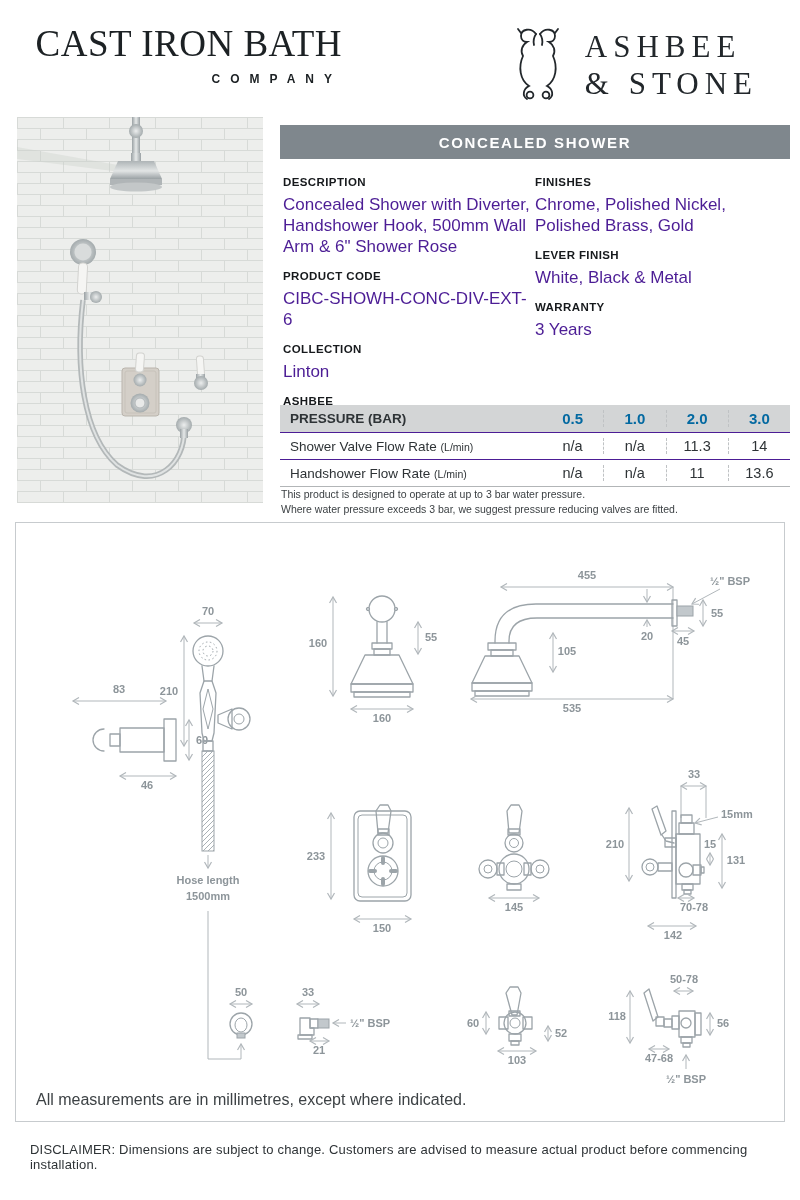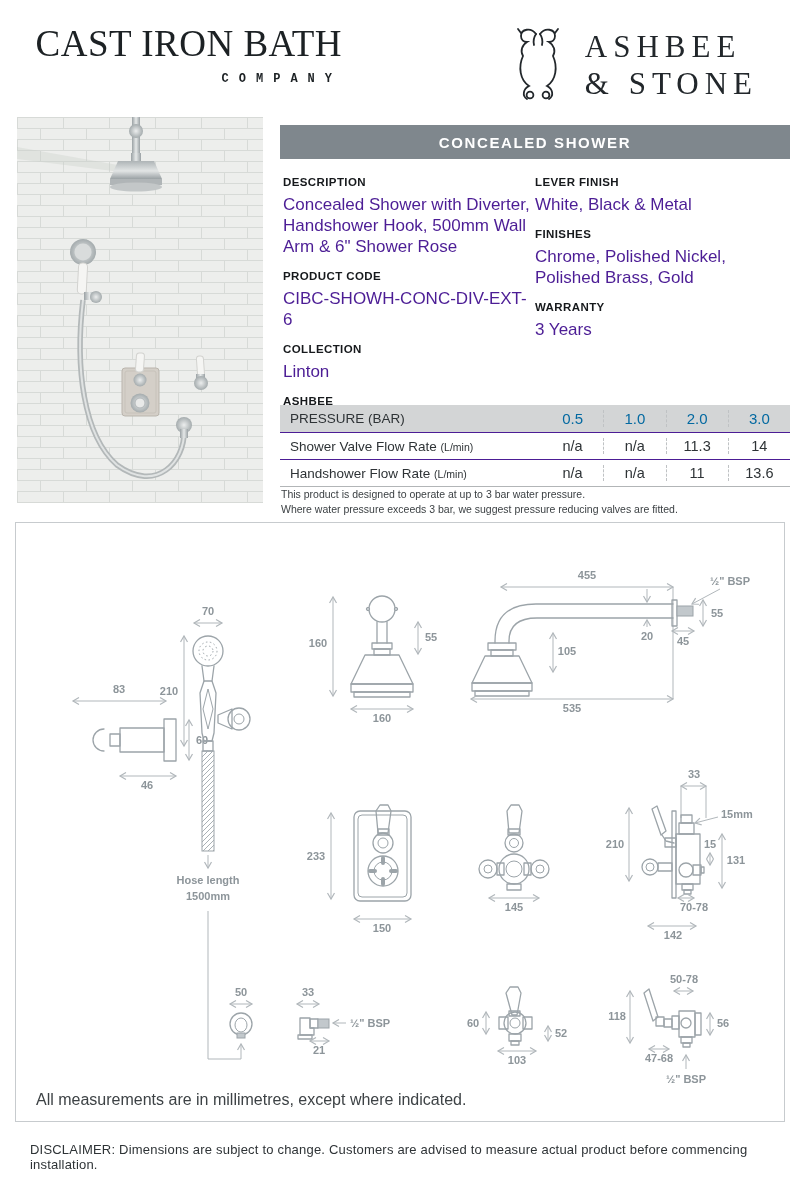--- a/index.html
+++ b/index.html
@@ -2,21 +2,21 @@
 <html><head>
 <meta charset="utf-8">
 <style>
   html,body{margin:0;padding:0;}
   body{width:800px;height:1200px;position:relative;background:#fff;
        font-family:"Liberation Sans",sans-serif;color:#3a3f42;overflow:hidden;}
 
   
   .logo-cib{position:absolute;left:28px;top:22px;width:314px;text-align:right;color:#1c2124;}
   .logo-cib .l1{font-family:"Liberation Serif",serif;font-size:37px;letter-spacing:.5px;white-space:nowrap;}
-  .logo-cib .l2{font-size:12px;font-weight:bold;letter-spacing:10px;padding-left:10px;margin-top:7px;font-family:Liberation Mono, monospace;}
+  .logo-cib .l2{font-size:12px;font-weight:bold;letter-spacing:10px;padding-left:10px;margin-top:7px;}
   .logo-as{position:absolute;right:42px;top:24px;display:flex;align-items:center;gap:16px;color:#22272b;}
   .logo-as .txt{font-family:"Liberation Serif",serif;font-size:31px;letter-spacing:6px;line-height:1.18;white-space:nowrap;}
 
   
   .photo{position:absolute;left:17px;top:117px;width:246px;height:386px;}
 
   
   .banner{position:absolute;left:280px;top:125px;width:510px;height:34px;background:#7f878d;
           color:#fff;font-weight:bold;font-size:15px;letter-spacing:1.6px;
           display:flex;align-items:center;justify-content:center;}
@@ -25,21 +25,21 @@
   .col-left{position:absolute;left:283px;top:176px;width:248px;}
   .col-right{position:absolute;left:535px;top:176px;width:252px;}
   .spec{margin-bottom:13px;}
   .spec h4{margin:0 0 6px;font-size:11.5px;font-weight:bold;color:#16191c;letter-spacing:.4px;}
   .spec p{margin:0;font-size:17px;line-height:21px;color:#4c1d95;}
 
   
   .ptable{position:absolute;left:280px;top:405px;width:510px;border-bottom:1px solid #b2b5b7;font-size:13.5px;}
   .t-row{display:flex;align-items:center;height:26px;}
   .t-row + .t-row{border-top:1px solid #4c1d95;}
-  .t-head{background:#d3d5d6;font-weight:normal;height:27px;color:#1a1e21;}
+  .t-head{background:#d3d5d6;font-weight:bold;height:27px;color:#1a1e21;}
   .t-label{flex:0 0 252px;padding-left:10px;color:#2e3336;}
   .t-label .unit{font-size:10.5px;}
   .t-col{flex:1;text-align:center;border-left:1px dashed #bfc2c4;font-size:14.5px;color:#2e3336;}
   .t-head .t-col{font-size:15px;color:#0369a1;}
   .tnotes{position:absolute;left:281px;top:487px;font-size:10.5px;line-height:1.45;color:#3c4144;}
 
   
   .dbox{position:absolute;left:15px;top:522px;width:768px;height:598px;border:1px solid #c7cbce;background:#fff;}
   .dnote{position:absolute;left:20px;bottom:12px;font-size:16px;color:#3d4245;}
 
@@ -156,26 +156,26 @@
     <p>Linton</p>
   </div>
   <div class="spec">
     <h4>ASHBEE</h4>
     <p>Calder</p>
   </div>
 </div>
 
 <div class="col-right">
   <div class="spec">
+    <h4>FINISHES</h4>
+    <p>Chrome, Polished Nickel, Polished Brass, Gold</p>
+  </div>
+  <div class="spec">
     <h4>LEVER FINISH</h4>
     <p>White, Black &amp; Metal</p>
-  </div>
-  <div class="spec">
-    <h4>FINISHES</h4>
-    <p>Chrome, Polished Nickel, Polished Brass, Gold</p>
   </div>
   <div class="spec">
     <h4>WARRANTY</h4>
     <p>3 Years</p>
   </div>
 </div>
 
 <div class="ptable">
   <div class="t-row t-head">
     <div class="t-label">PRESSURE (BAR)</div>

